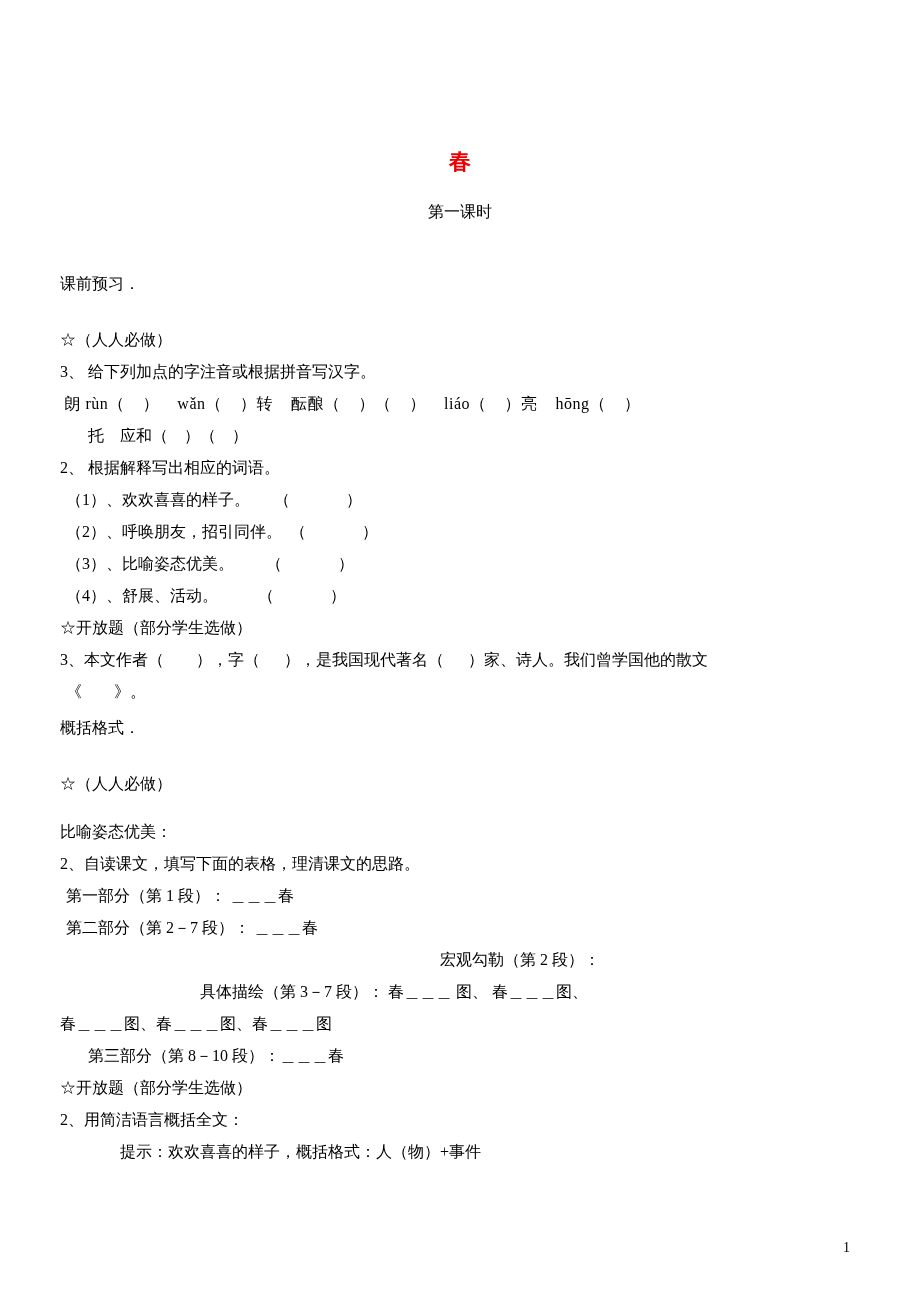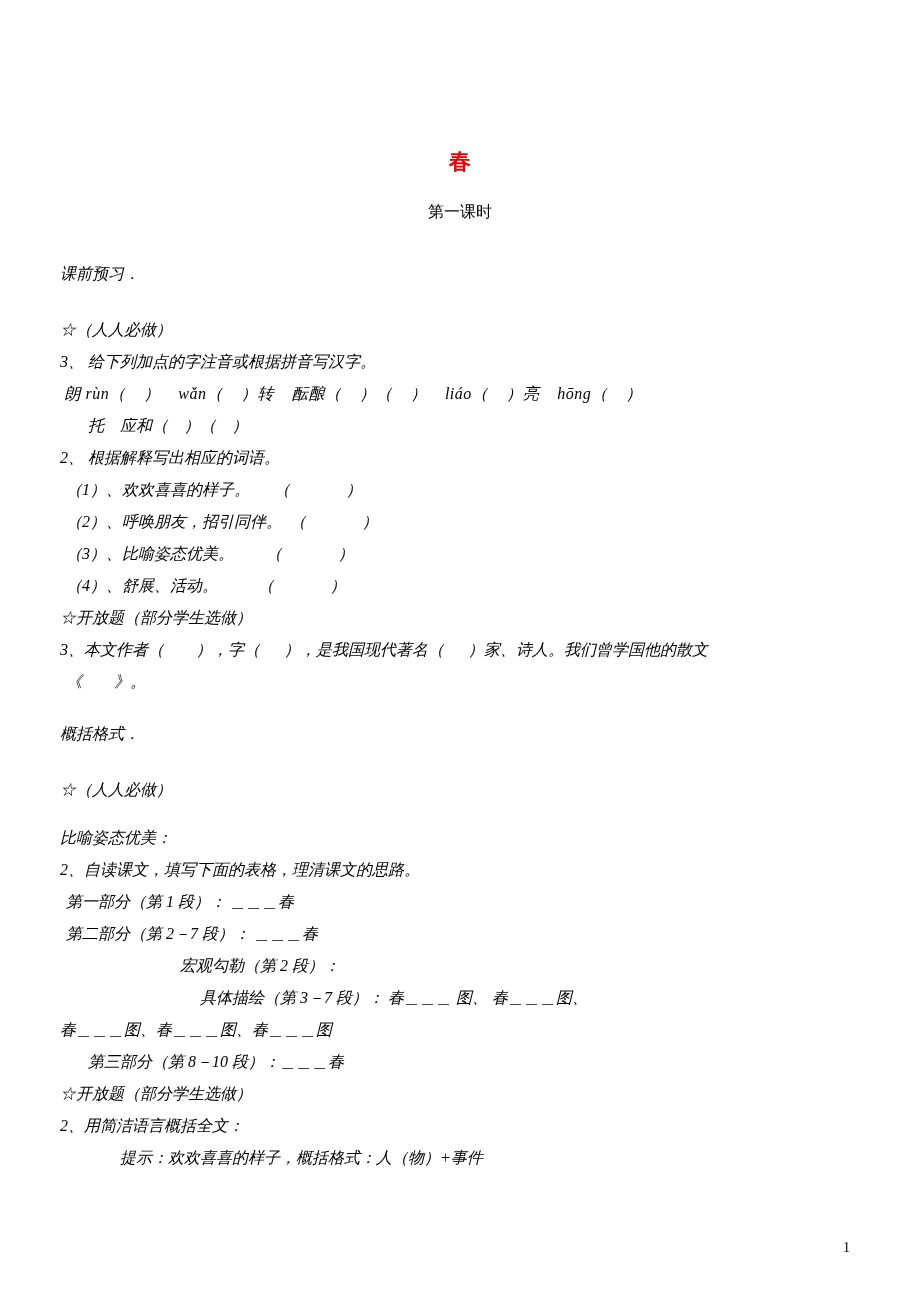--- a/index.html
+++ b/index.html
@@ -17,31 +17,30 @@
     .title {
       text-align: center;
       color: #ee0000;
       font-size: 22px;
       font-weight: bold;
       margin-bottom: 12px;
     }
     .subtitle {
       text-align: center;
       font-size: 16px;
-      margin-bottom: 30px;
+      margin-bottom: 40px;
     }
     .section-head {
-      margin-top: 20px;
+      margin-top: 4px;
       margin-bottom: 24px;
-      font-style: italic;
     }
-    .line { margin: 0; font-style: italic; }
+    .line { margin: 0; }
     .indent-small { padding-left: 6px; }
     .indent-1 { padding-left: 28px; }
-    .indent-2 { padding-left: 120px; }
+    .indent-2 { padding-left: 120px; text-align: center; }
     .indent-3 { padding-left: 140px; }
     .page-num {
       position: absolute;
       bottom: 40px;
       right: 70px;
       font-size: 14px;
     }
     .ls { letter-spacing: 0.5px; }
   </style>
 </head>

